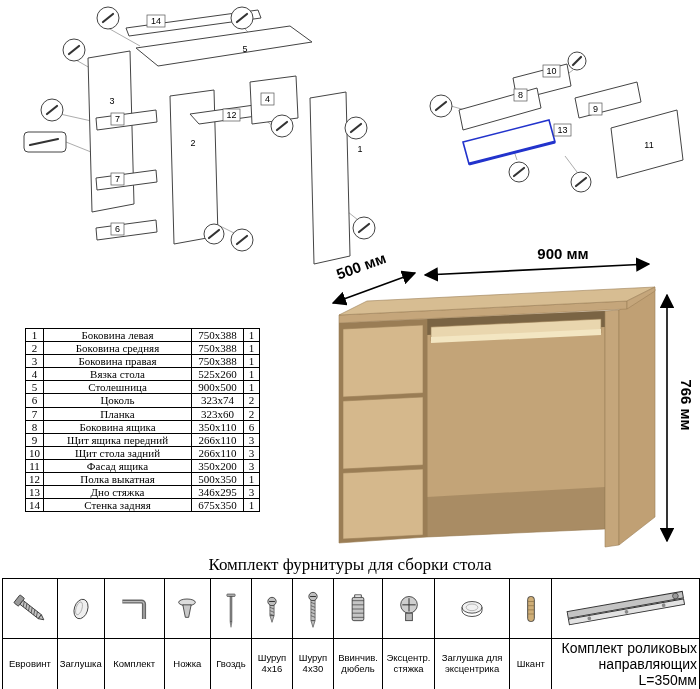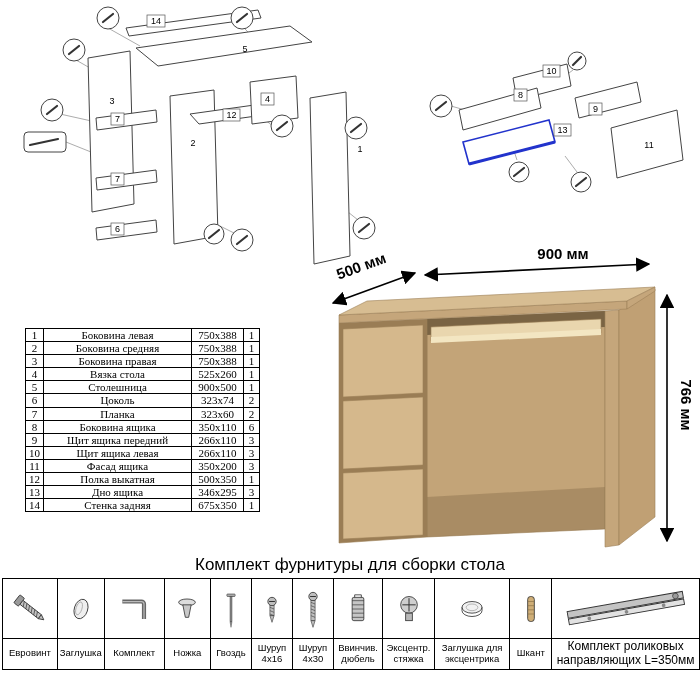--- a/index.html
+++ b/index.html
@@ -12,28 +12,28 @@
   
   .parts-table{position:absolute;left:25px;top:328px;border-collapse:collapse;
                font-size:11px;line-height:1.1}
   .parts-table td{border:1px solid #000;padding:0 3px;height:13px;white-space:nowrap}
   .parts-table td.c-num{width:18px;text-align:center}
   .parts-table td.c-name{width:148px;text-align:center}
   .parts-table td.c-size{width:52px;text-align:center}
   .parts-table td.c-qty{width:16px;text-align:center}
   
   .hw-title{position:absolute;top:555px;left:0;width:100%;text-align:center;
-            font-size:17px;font-family:Liberation Sans, sans-serif}
+            font-size:17px;font-family:Liberation Serif, serif}
   .hw-table{position:absolute;left:2px;top:578px;border-collapse:collapse;table-layout:fixed}
   .hw-table td{border:1px solid #000;text-align:center;vertical-align:middle;overflow:hidden}
   .hw-icon{height:60px}
   .hw-icon svg{margin:0 auto}
   .hw-name{height:29px;font-size:9.5px;font-family:"Liberation Sans",sans-serif;
            line-height:1.15;padding:1px 2px;vertical-align:middle}
-  .hw-name.left{text-align:center;font-size:12px}
+  .hw-name.left{text-align:right;font-size:14px}
   .hw-qty{height:21px;font-size:13px;font-family:"Liberation Serif",serif}
   .dim{font-weight:bold;font-size:15px}
   .dlabel{font-size:9px;fill:#000}
 </style>
 </head>
 <body>
 
 <svg width="0" height="0" style="position:absolute" aria-hidden="true">
   <defs>
     <symbol id="i-euroscrew" viewBox="0 0 48 52">
@@ -272,39 +272,39 @@
         <td class="c-qty">6</td>
       </tr>
       <tr>
         <td class="c-num">9</td>
         <td class="c-name">Щит ящика передний</td>
         <td class="c-size">266x110</td>
         <td class="c-qty">3</td>
       </tr>
       <tr>
         <td class="c-num">10</td>
-        <td class="c-name">Щит ящика левая</td>
+        <td class="c-name">Щит стола задний</td>
         <td class="c-size">266x110</td>
         <td class="c-qty">3</td>
       </tr>
       <tr>
         <td class="c-num">11</td>
         <td class="c-name">Фасад ящика</td>
         <td class="c-size">350x200</td>
         <td class="c-qty">3</td>
       </tr>
       <tr>
         <td class="c-num">12</td>
         <td class="c-name">Полка выкатная</td>
         <td class="c-size">500x350</td>
         <td class="c-qty">1</td>
       </tr>
       <tr>
         <td class="c-num">13</td>
-        <td class="c-name">Дно ящика</td>
+        <td class="c-name">Дно стяжка</td>
         <td class="c-size">346x295</td>
         <td class="c-qty">3</td>
       </tr>
       <tr>
         <td class="c-num">14</td>
         <td class="c-name">Стенка задняя</td>
         <td class="c-size">675x350</td>
         <td class="c-qty">1</td>
       </tr>
     </tbody>

